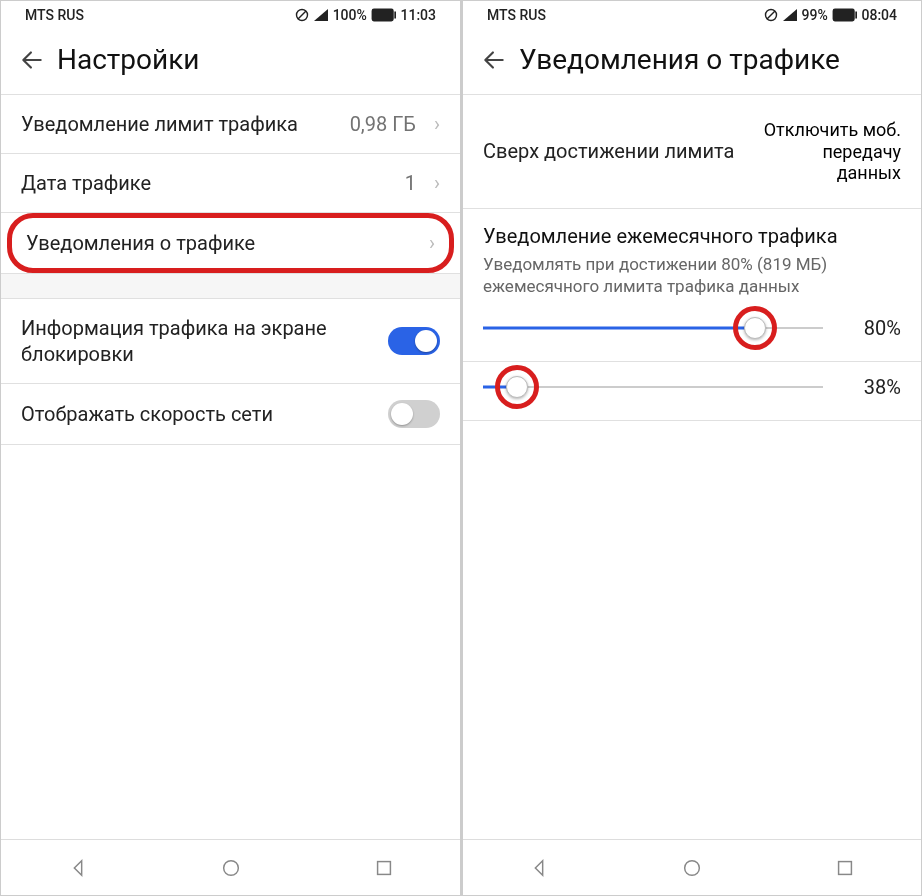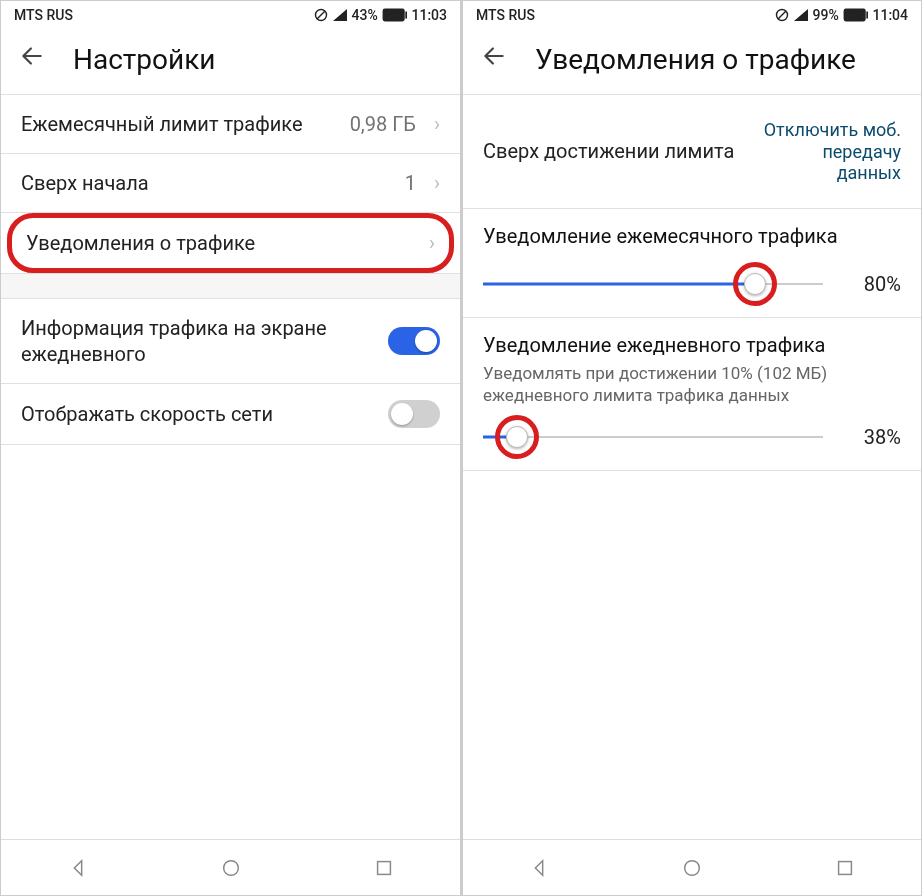--- a/index.html
+++ b/index.html
@@ -18,51 +18,52 @@
     position: relative;
     display: flex;
     flex-direction: column;
   }
   .screen + .screen { border-left: 2px solid #ccc; }
   .status-bar {
     height: 28px;
     display: flex;
     align-items: center;
     justify-content: space-between;
-    padding: 0 13px;
+    padding: 0 24px;
     font-size: 14px;
     font-weight: 500;
     color: #222;
   }
   .status-right { display: flex; align-items: center; gap: 4px; }
   .status-right svg { height: 14px; }
   .header {
     display: flex;
-    gap: 28px;
+    align-items: center;
+    gap: 12px;
     padding: 14px 18px 18px 18px;
   }
   .back-arrow { width: 26px; height: 26px; cursor: pointer; }
   .header-title {
     font-size: 28px;
     font-weight: 400;
     color: #111;
   }
   .divider { height: 1px; background: #e0e0e0; }
   .row {
     display: flex;
     align-items: center;
     justify-content: space-between;
     padding: 16px 20px;
     font-size: 20px;
     color: #222;
     gap: 12px;
   }
   .row-label { flex: 1; line-height: 1.3; }
   .row-value { color: #737373; font-size: 20px; white-space: nowrap; }
-  .row-value-block { color: #0c4a6e; font-size: 18px; text-align: right; max-width: 140px; line-height: 1.2; }
+  .row-value-block { color: #000000; font-size: 18px; text-align: right; max-width: 140px; line-height: 1.2; }
   .chevron { color: #bbb; font-size: 20px; margin-left: 6px; }
   .highlight-row {
     border: 5px solid #d81e1e;
     border-radius: 26px;
     margin: 0 6px;
     padding: 12px 14px;
   }
   .section-gap { height: 26px; background: #f6f6f6; border-top: 1px solid #e0e0e0; border-bottom: 1px solid #e0e0e0; }
   .toggle {
     width: 52px; height: 28px; border-radius: 14px; position: relative;
@@ -118,61 +119,61 @@
   <div class="status-bar">
     <span>MTS RUS</span>
     <div class="status-right">
       <svg viewBox="0 0 14 14">
           <circle cx="7" cy="7" r="5.5" fill="none" stroke="#222" stroke-width="1.4"></circle>
           <line x1="3" y1="11" x2="11" y2="3" stroke="#222" stroke-width="1.4"></line>
         </svg>
       <svg viewBox="0 0 16 14">
           <path d="M1 13 L15 13 L15 1 Z" fill="#222"></path>
         </svg>
-      <span>43%</span>
+      <span>100%</span>
       <svg viewBox="0 0 22 12">
           <rect x="0.5" y="0.5" width="19" height="11" rx="2" fill="#222"></rect>
           <rect x="20" y="3" width="2" height="6" fill="#222"></rect>
         </svg>
       <span>11:03</span>
     </div>
   </div>
 
   <div class="header">
     <svg class="back-arrow" viewBox="0 0 24 24">
         <path d="M20 12 H5 M11 5 L4 12 L11 19" fill="none" stroke="#444" stroke-width="2" stroke-linecap="round" stroke-linejoin="round"></path>
       </svg>
     <div class="header-title">Настройки</div>
   </div>
 
   <div class="divider"></div>
 
   <div class="row">
-    <div class="row-label">Ежемесячный лимит трафике</div>
+    <div class="row-label">Уведомление лимит трафика</div>
     <span class="row-value">0,98 ГБ</span>
     <span class="chevron">›</span>
   </div>
   <div class="divider"></div>
 
   <div class="row">
-    <div class="row-label">Сверх начала</div>
+    <div class="row-label">Дата трафике</div>
     <span class="row-value">1</span>
     <span class="chevron">›</span>
   </div>
   <div class="divider"></div>
 
   <div class="row highlight-row">
     <div class="row-label">Уведомления о трафике</div>
     <span class="chevron">›</span>
   </div>
 
   <div class="section-gap"></div>
 
   <div class="row">
-    <div class="row-label">Информация трафика на экране ежедневного</div>
+    <div class="row-label">Информация трафика на экране блокировки</div>
     <div class="toggle on">
         <div class="knob"></div>
       </div>
   </div>
   <div class="divider"></div>
 
   <div class="row">
     <div class="row-label">Отображать скорость сети</div>
     <div class="toggle off">
         <div class="knob"></div>
@@ -202,57 +203,54 @@
           <line x1="3" y1="11" x2="11" y2="3" stroke="#222" stroke-width="1.4"></line>
         </svg>
       <svg viewBox="0 0 16 14">
           <path d="M1 13 L15 13 L15 1 Z" fill="#222"></path>
         </svg>
       <span>99%</span>
       <svg viewBox="0 0 22 12">
           <rect x="0.5" y="0.5" width="19" height="11" rx="2" fill="#222"></rect>
           <rect x="20" y="3" width="2" height="6" fill="#222"></rect>
         </svg>
-      <span>11:04</span>
+      <span>08:04</span>
     </div>
   </div>
 
   <div class="header">
     <svg class="back-arrow" viewBox="0 0 24 24">
         <path d="M20 12 H5 M11 5 L4 12 L11 19" fill="none" stroke="#444" stroke-width="2" stroke-linecap="round" stroke-linejoin="round"></path>
       </svg>
     <div class="header-title">Уведомления о трафике</div>
   </div>
 
   <div class="divider"></div>
 
   <div class="row" style="padding-top:24px;padding-bottom:24px;">
     <div class="row-label">Сверх достижении лимита</div>
     <div class="row-value-block">Отключить моб. передачу данных</div>
   </div>
   <div class="divider"></div>
 
   <div class="sub-block">
     <div class="sub-title">Уведомление ежемесячного трафика</div>
+    <div class="sub-desc">Уведомлять при достижении 80% (819 МБ) ежемесячного лимита трафика данных</div>
   </div>
   <div class="slider-wrap">
     <div class="slider">
       <div class="slider-track"></div>
       <div class="slider-fill" style="width:80%"></div>
       <div class="slider-thumb" style="left:80%"></div>
       <div class="slider-circle" style="left:80%"></div>
     </div>
     <div class="slider-pct">80%</div>
   </div>
   <div class="divider"></div>
 
-  <div class="sub-block">
-    <div class="sub-title">Уведомление ежедневного трафика</div>
-    <div class="sub-desc">Уведомлять при достижении 10% (102 МБ) ежедневного лимита трафика данных</div>
-  </div>
   <div class="slider-wrap">
     <div class="slider">
       <div class="slider-track"></div>
       <div class="slider-fill" style="width:10%"></div>
       <div class="slider-thumb" style="left:10%"></div>
       <div class="slider-circle" style="left:10%"></div>
     </div>
     <div class="slider-pct">38%</div>
   </div>
   <div class="divider"></div>

